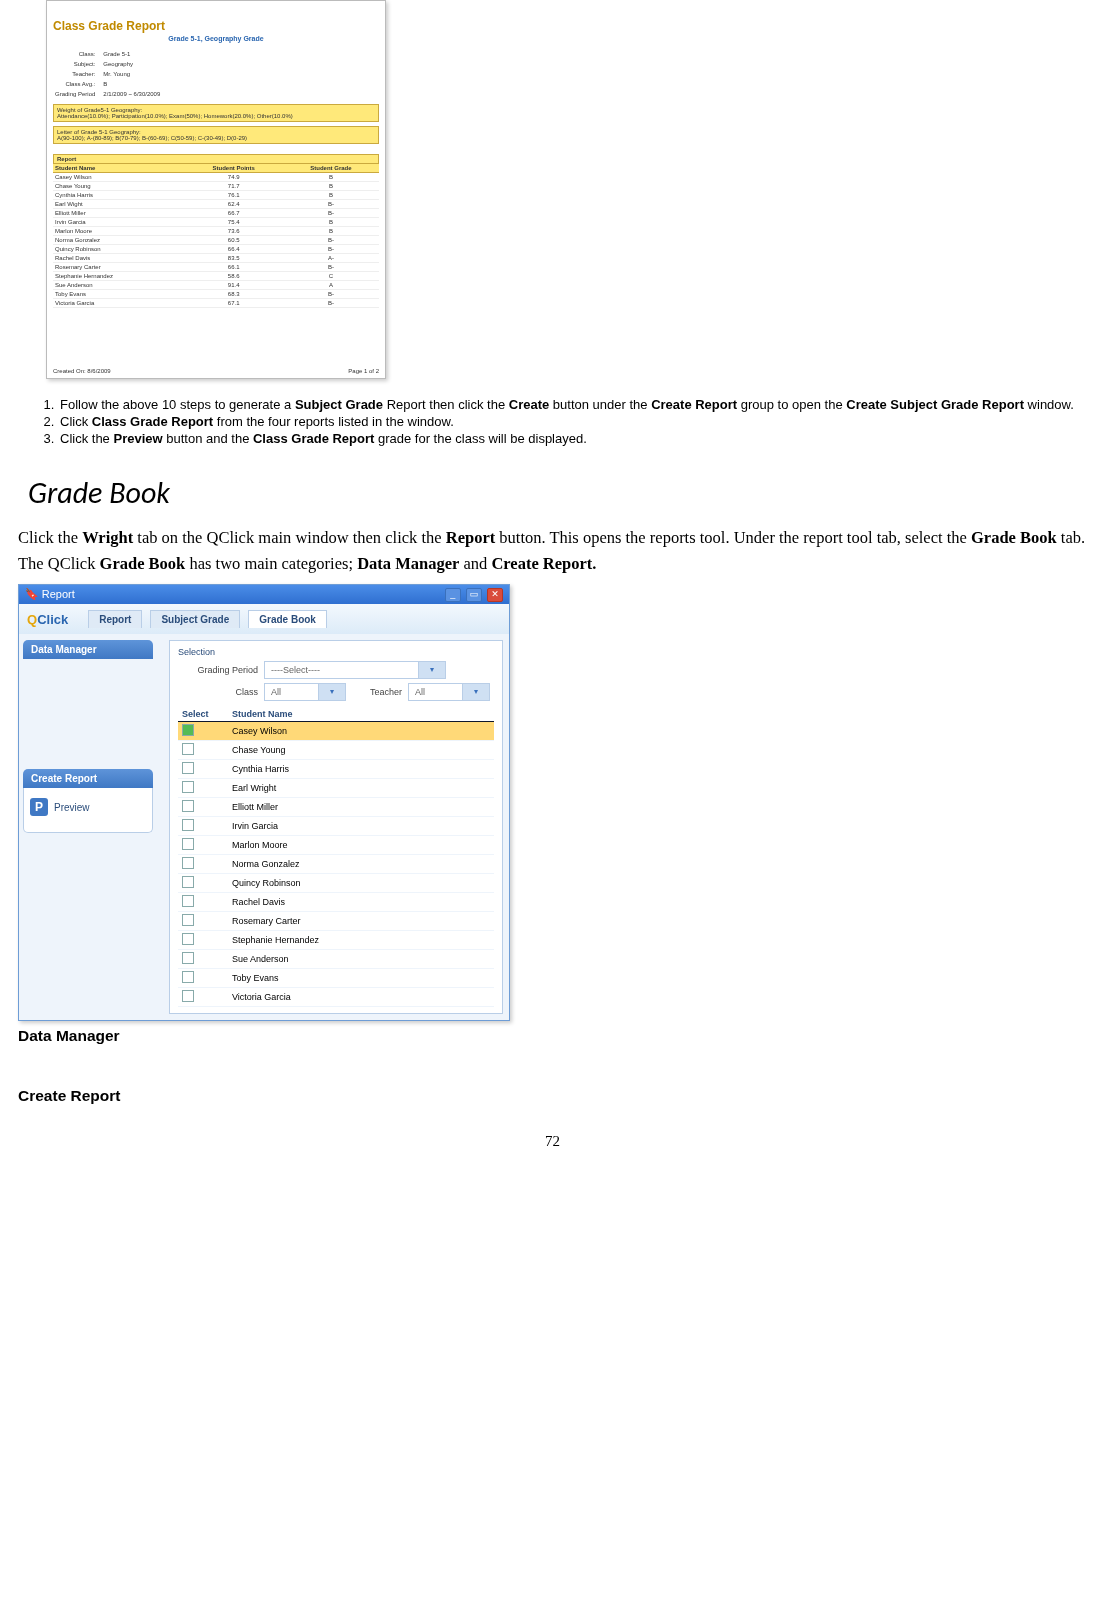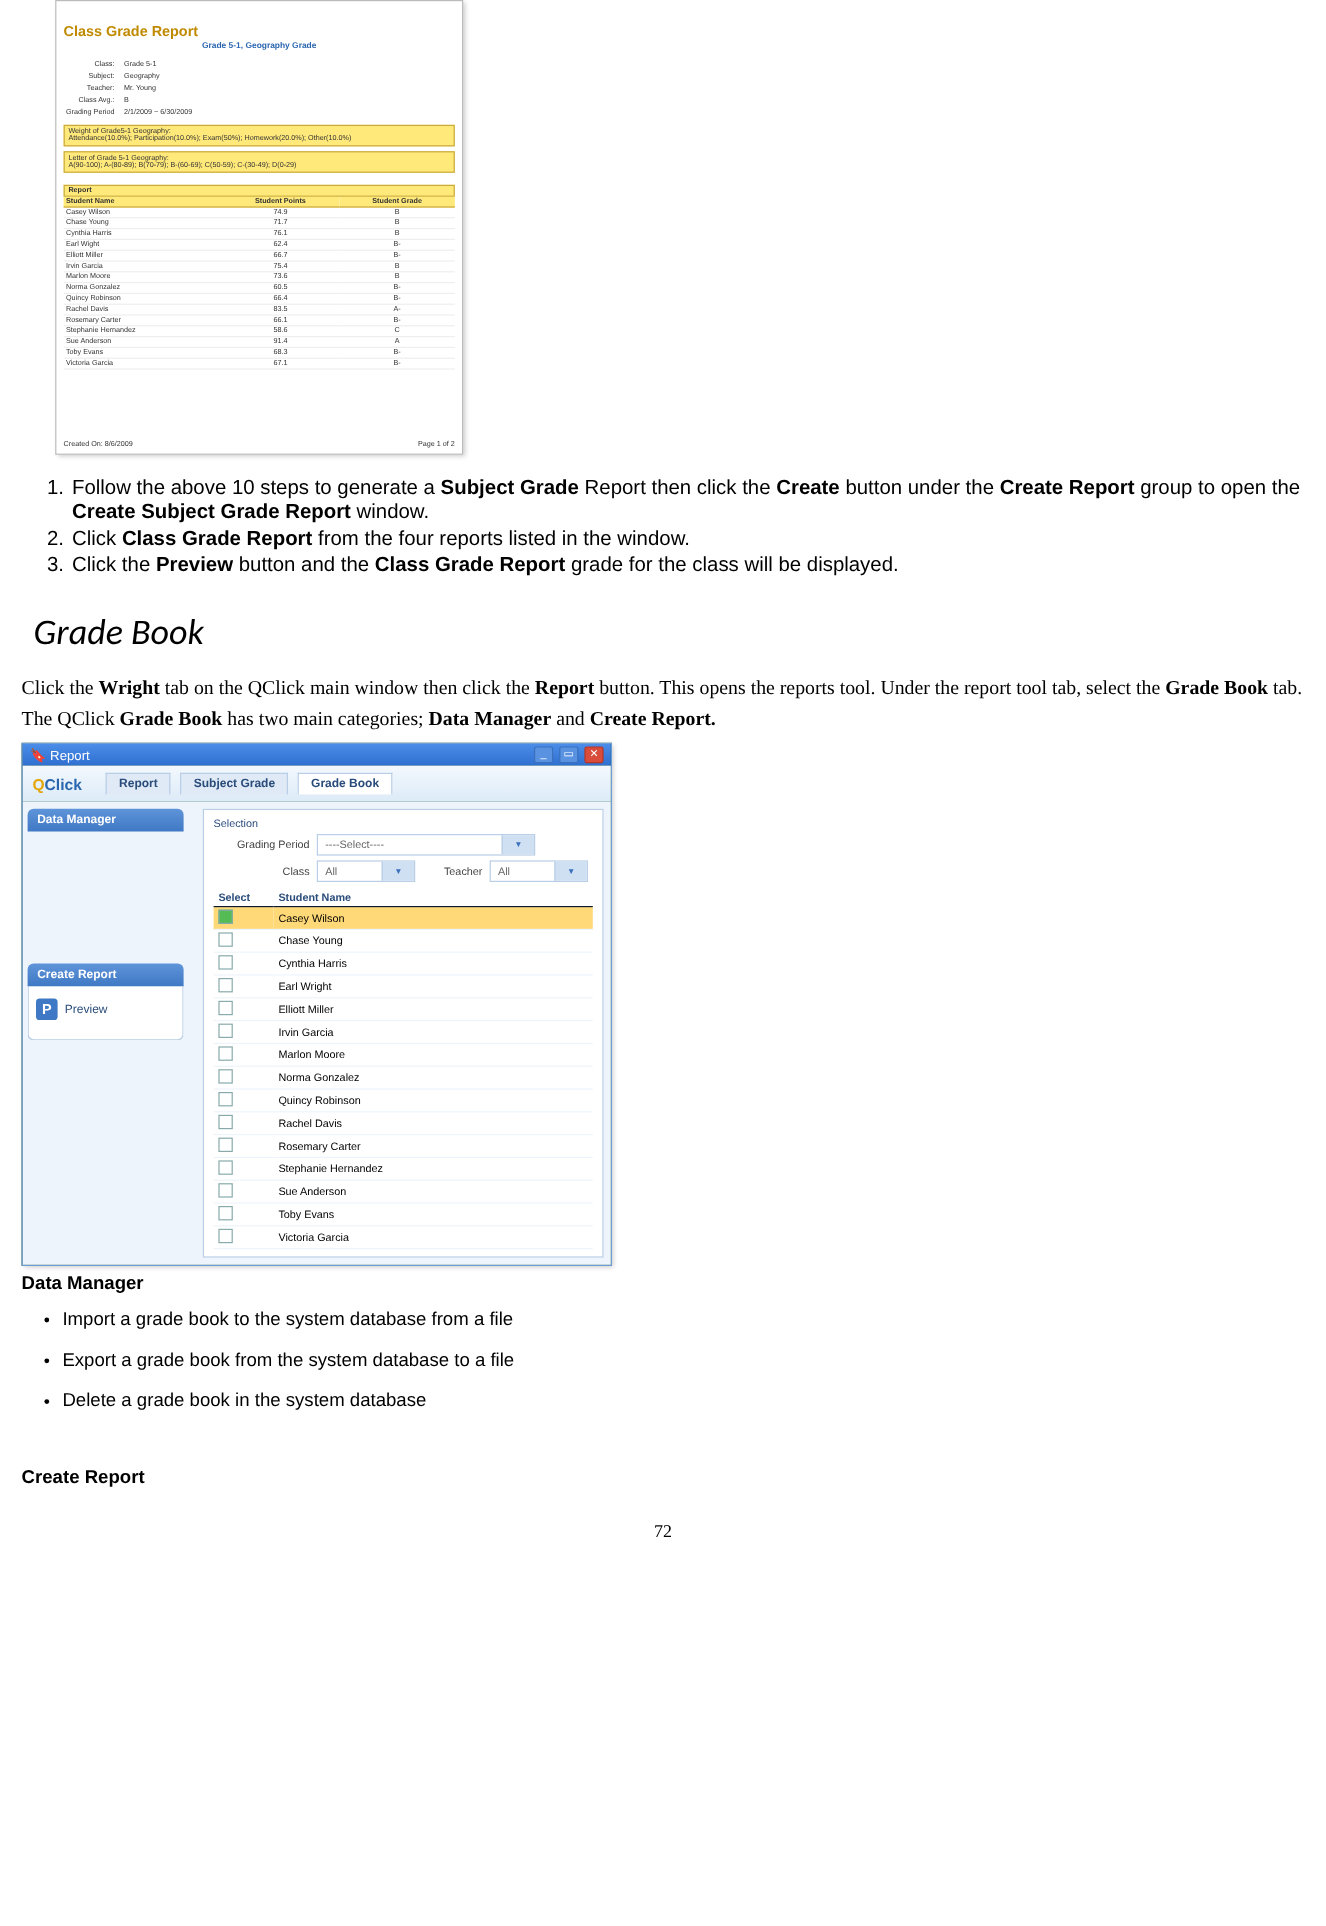--- a/index.html
+++ b/index.html
@@ -33,21 +33,21 @@
   .info-tbl td{ padding:1px 6px 1px 0; vertical-align:top; white-space:nowrap;}
   .info-tbl td:first-child{ text-align:right; }
   .gold-box{ background:#ffe97a; border:1px solid #caa93e; padding:2px 3px; margin:4px 0; }
   .gold-hdr{ background:#ffe97a; border:1px solid #caa93e; padding:1px 3px; font-weight:bold; margin-top:10px;}
   .grade-tbl{ width:100%; border-collapse:collapse; }
   .grade-tbl th{ text-align:left; border-bottom:1px solid #caa93e; padding:1px 2px; background:#ffe97a;}
   .grade-tbl td{ border-bottom:1px solid #eee; padding:1px 2px; }
   .rep-foot{ display:flex; justify-content:space-between; margin-top:60px; font-size:6px;}
 
   
-  ol.steps{ margin:18px 0 0 0; font-family:Arial, Helvetica, sans-serif; font-size:17px; }
+  ol.steps{ margin:18px 0 0 0; font-family:Arial, Helvetica, sans-serif; font-size:13px; }
   ol.steps li{ margin-bottom:2px; padding-left:2px; }
 
   
   .section-heading{
     font-family: "Segoe UI", Calibri, sans-serif;
     font-style: italic;
     font-size: 30px;
     margin: 28px 0 14px 10px;
   }
 
@@ -59,21 +59,21 @@
   }
 
   
   .qclick {
     width: 490px;
     border:1px solid #6e9dd6;
     font-family: Tahoma, Arial, sans-serif;
     font-size:10px;
     margin: 4px 0 6px 0;
     box-shadow: 2px 2px 4px #ccc;
-    background:#14532d;
+    background:#c2410c;
   }
   .qc-titlebar{
     background: linear-gradient(#4b8de8,#2f6fd0);
     color:#fff;
     padding:2px 6px;
     display:flex;
     justify-content:space-between;
     align-items:center;
     font-size:11px;
   }
@@ -405,23 +405,18 @@
                 <td><span class="cb"></span></td>
                 <td>Victoria Garcia</td>
               </tr>
             </tbody>
         </table>
       </div>
     </div>
   </div>
 
   <div class="sub-heading">Data Manager</div>
-  <ul class="bullets">
-    <li>Import a grade book to the system database from a file</li>
-    <li>Export a grade book from the system database to a file</li>
-    <li>Delete a grade book in the system database</li>
-  </ul>
 
   <div style="height:24px;"></div>
   <div class="sub-heading">Create Report</div>
 
   <div class="page-num">72</div>
 </div>
 
 </body></html>

